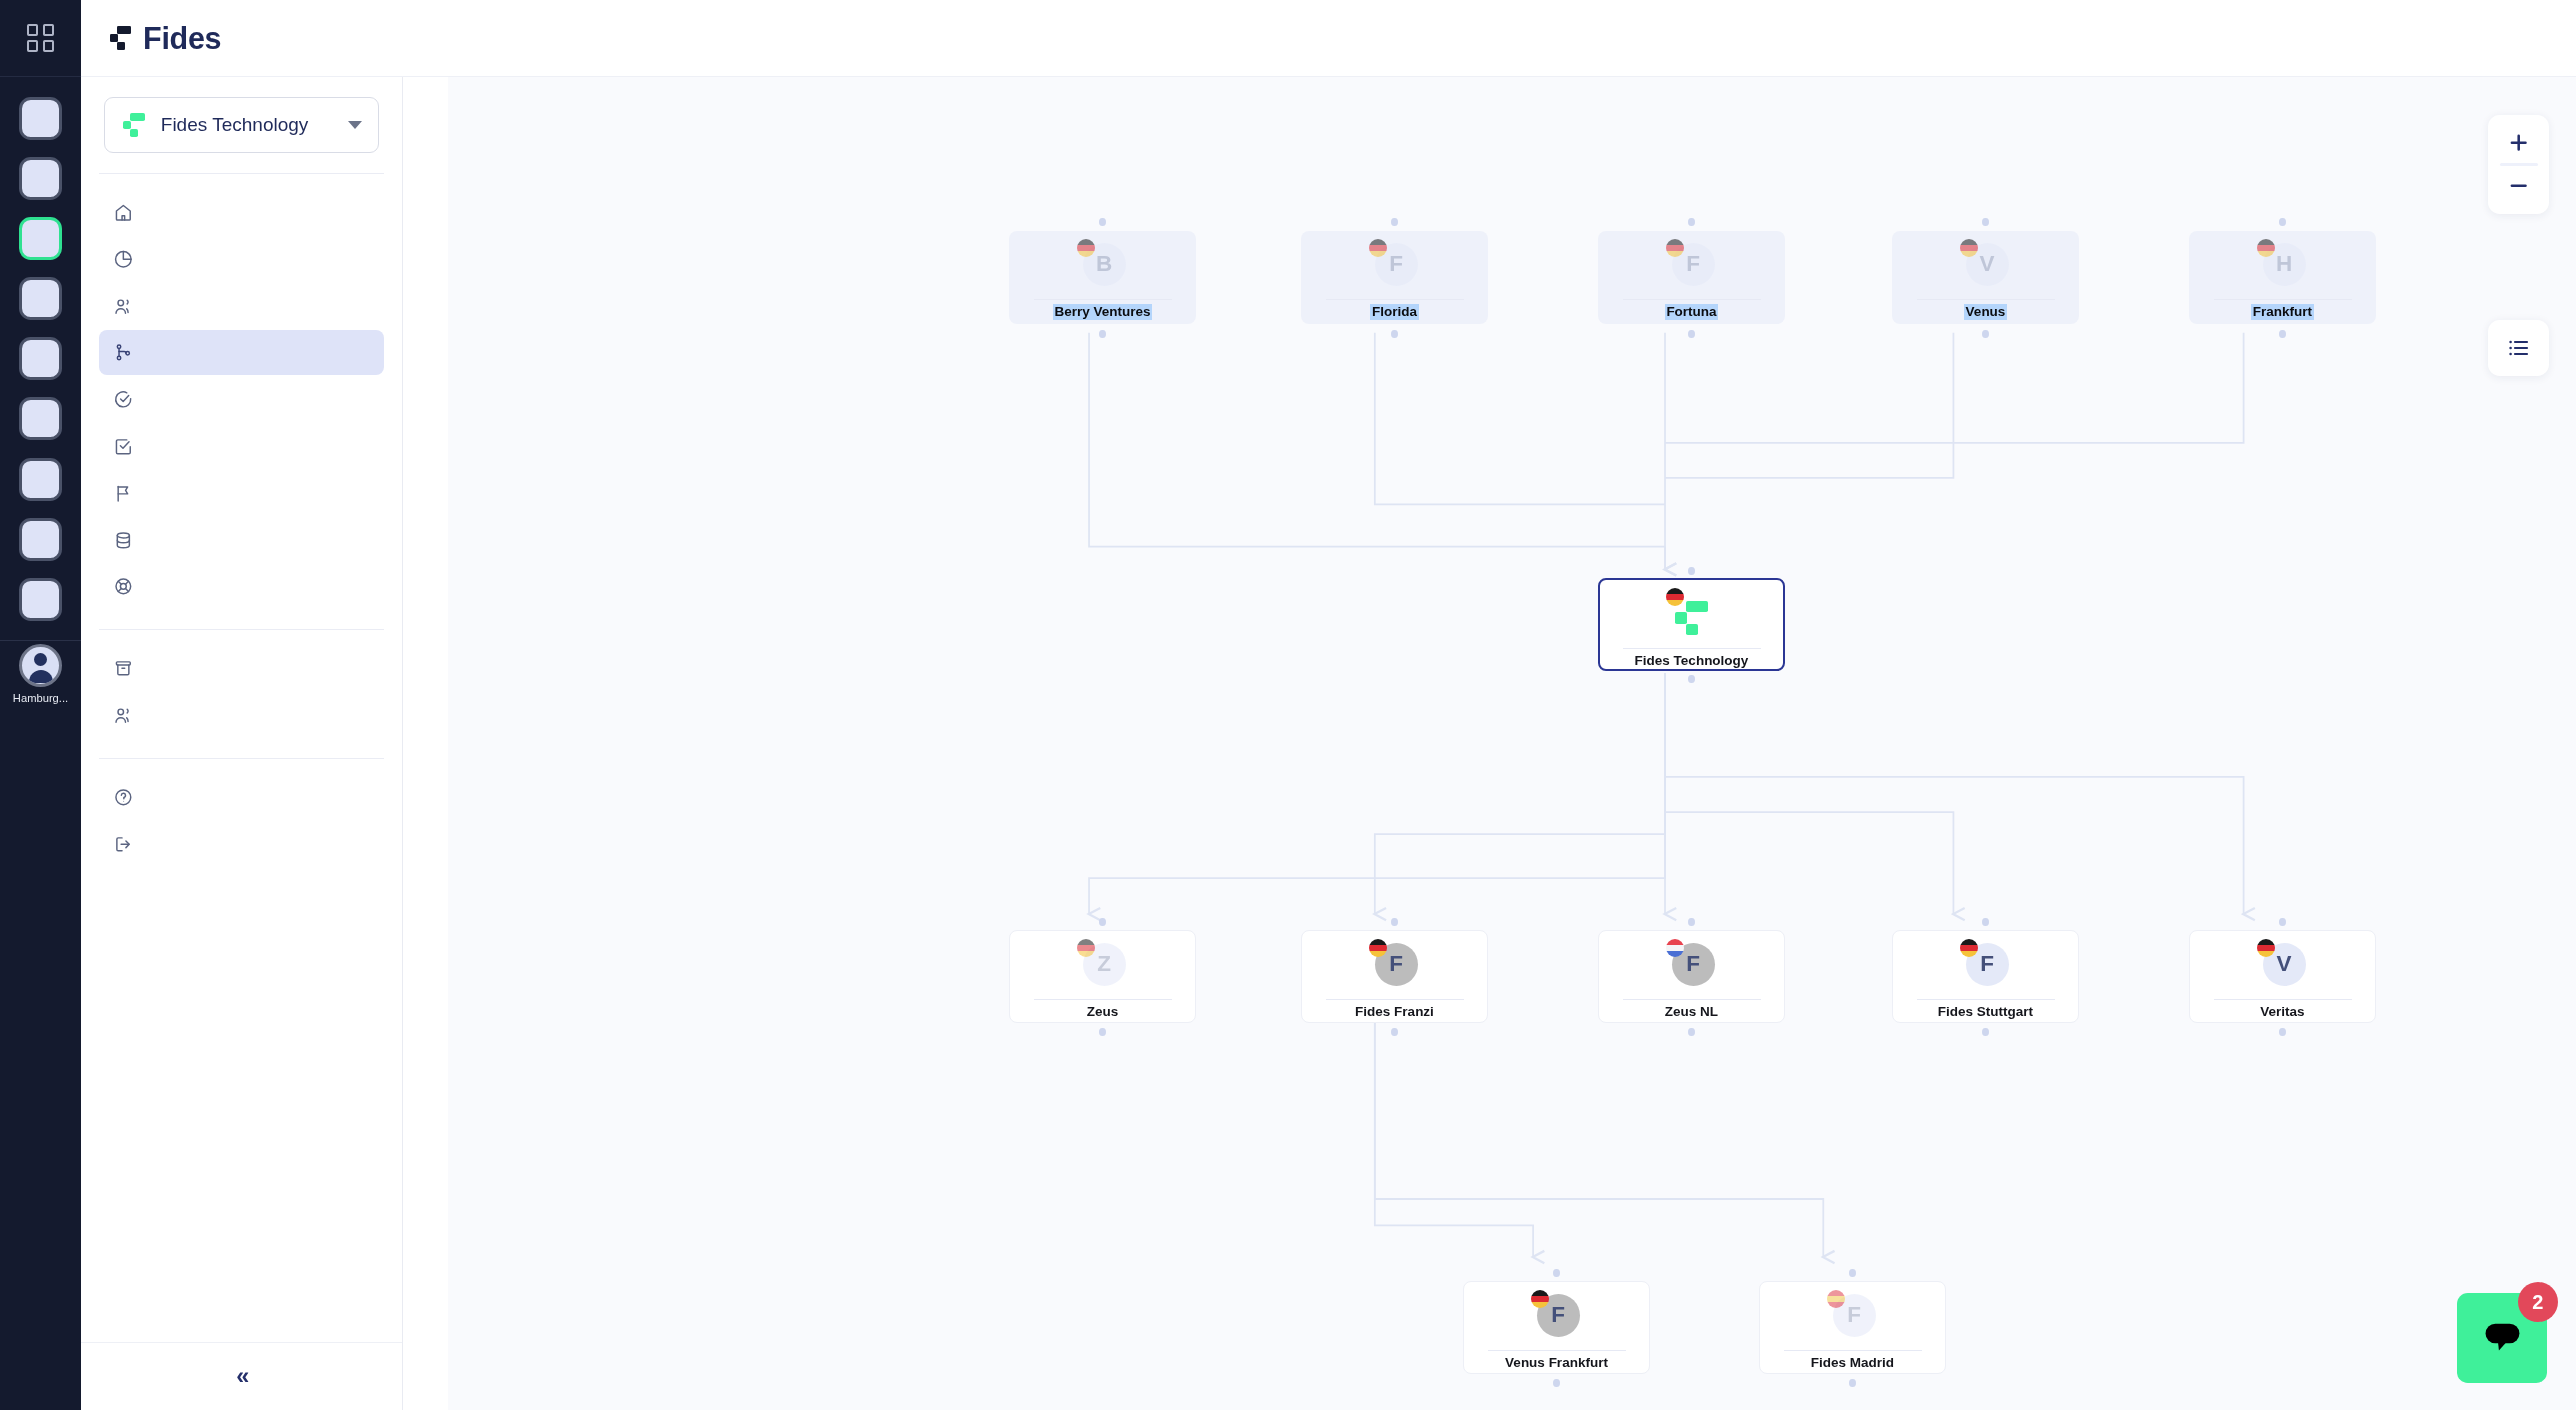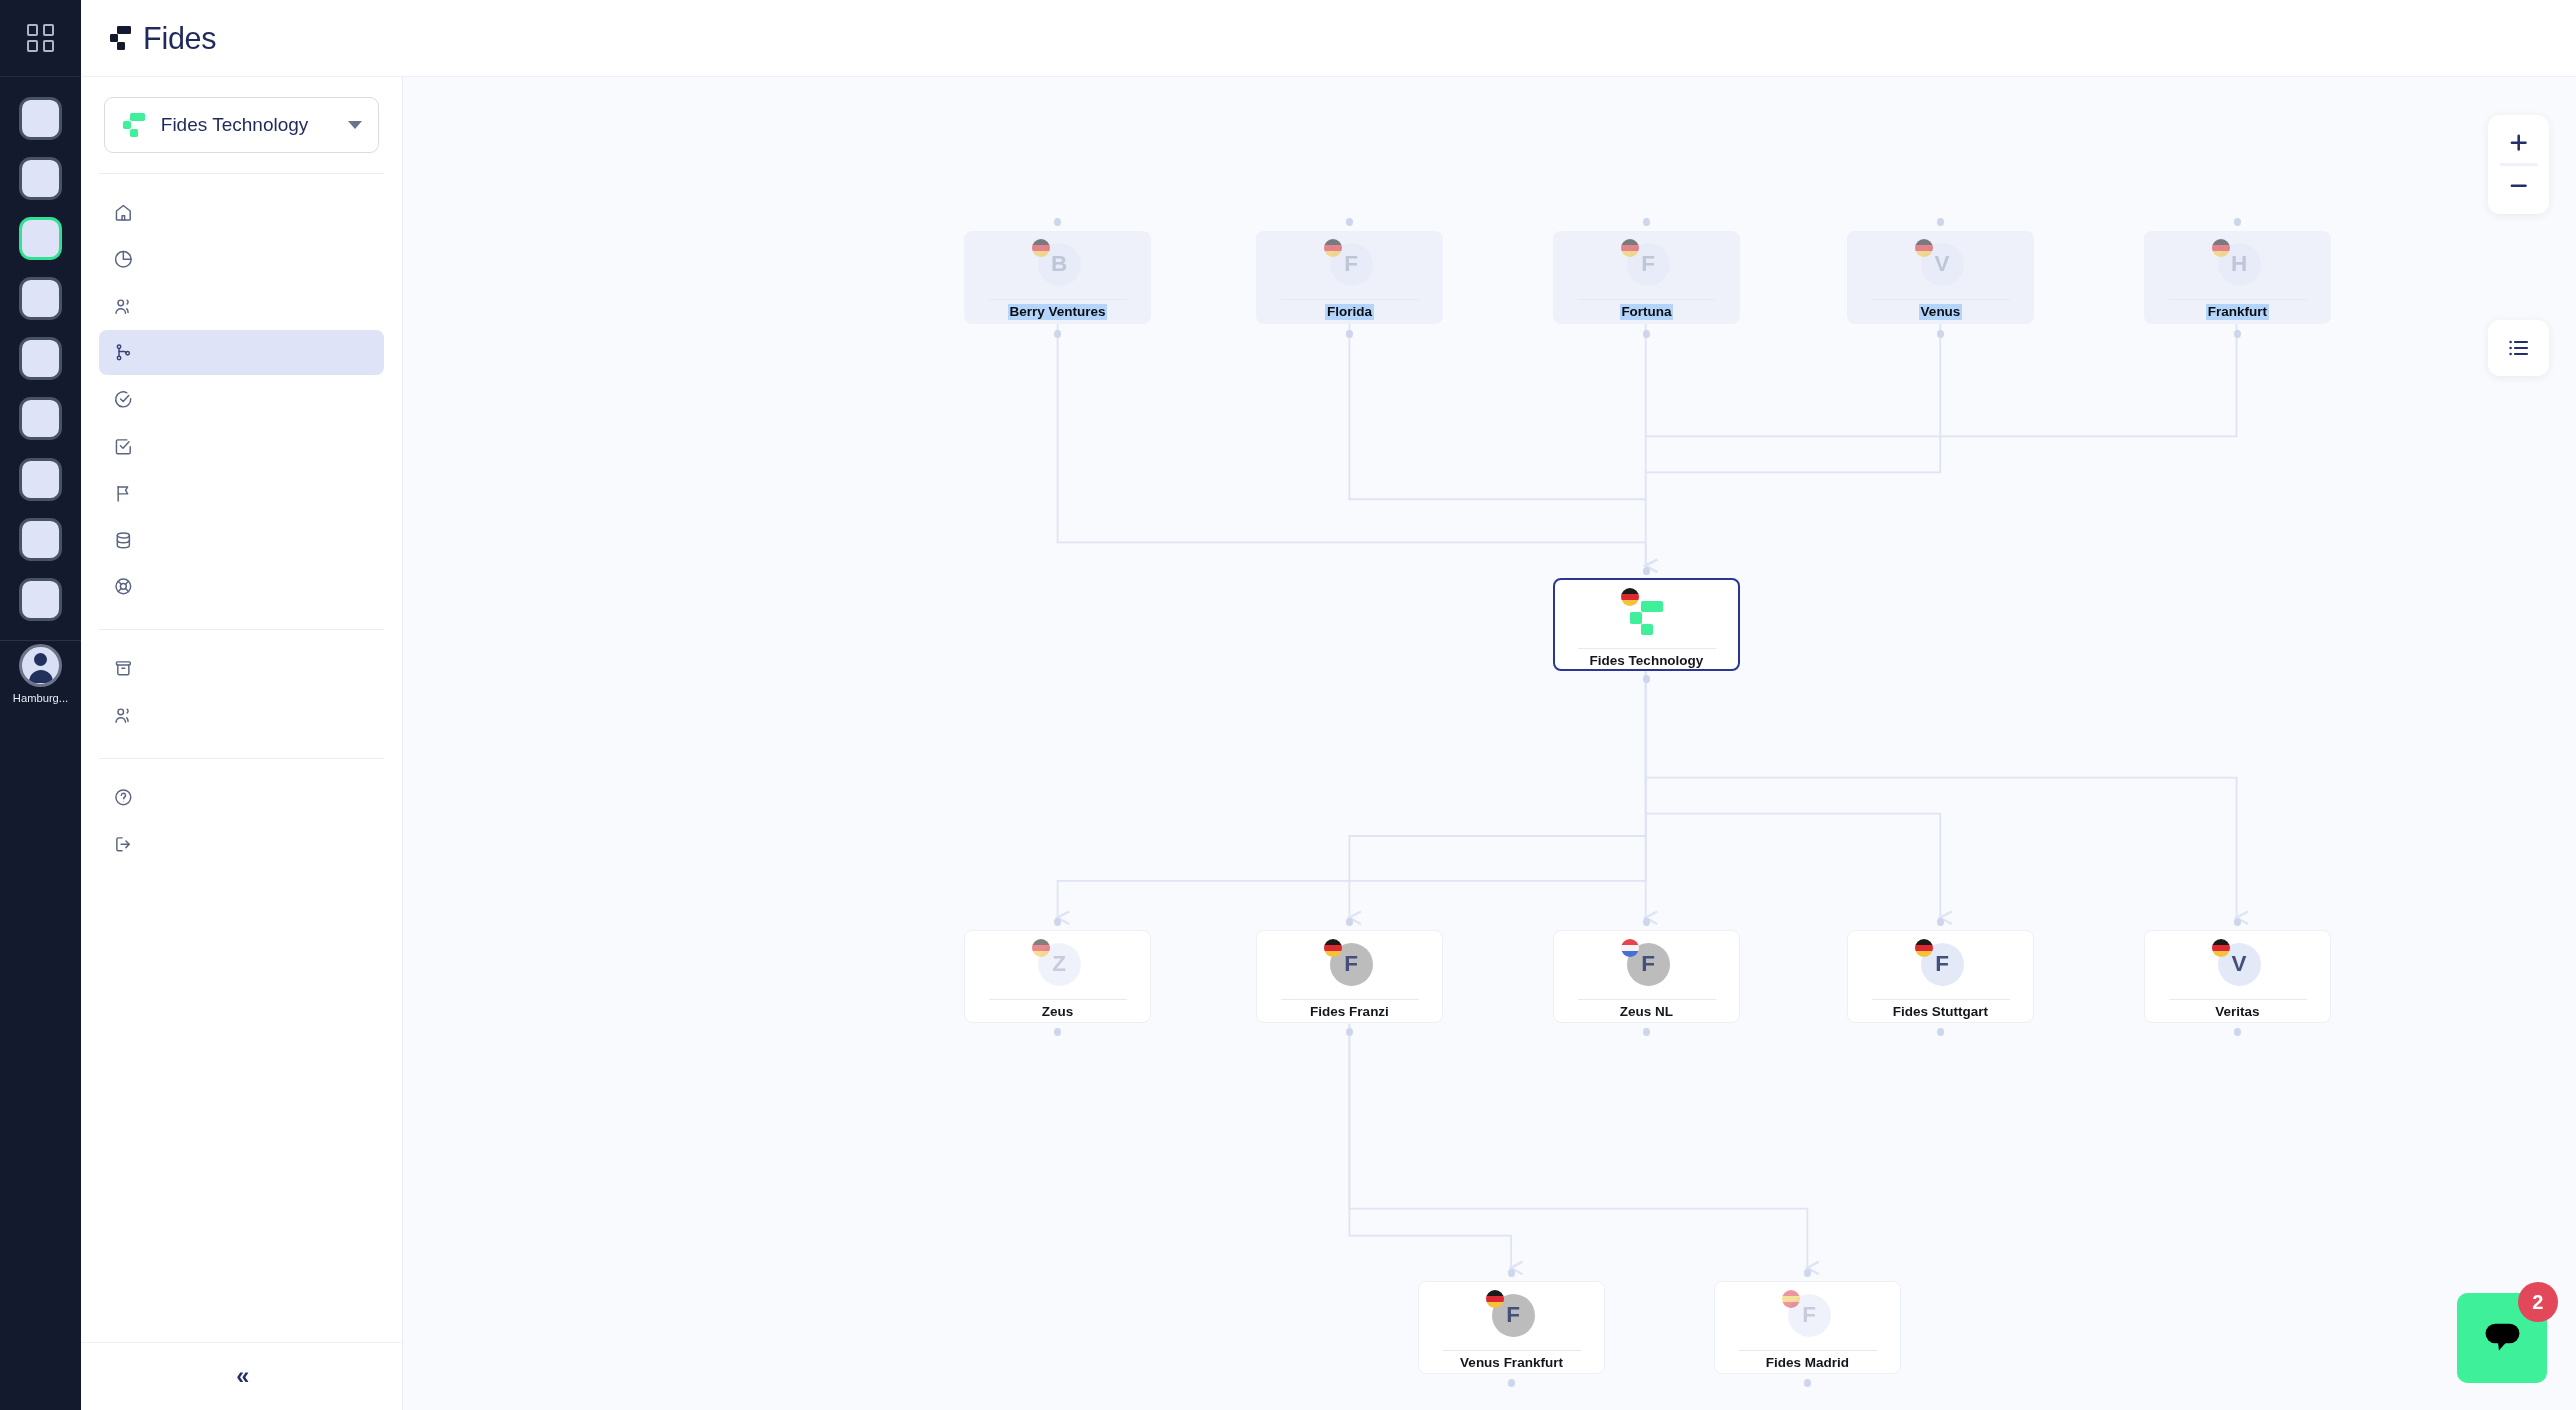--- a/index.html
+++ b/index.html
@@ -45,30 +45,30 @@
   .rail-user-av .body { width: 24px; height: 13.5px; border-radius: 12.6px 12.6px 0 0; background: #22305e; margin-bottom: 0.9px; }
   .rail-user-wrap { position: relative; display: flex; align-items: center; justify-content: center; }
 
   
   .main { flex: 1; display: flex; flex-direction: column; height: 1410px; min-width: 0; }
   .topbar {
     height: 77px; background: #fff; display: flex; align-items: center;
     padding-left: 27px; border-bottom: 0.9px solid #eef0f6; flex: 0 0 77px;
   }
   .brand { display: flex; align-items: center; gap: 11.7px; }
-  .brand-title { font-size: 30.5px; color: #1f2a5a; font-weight: 400; letter-spacing: -0.3px; }
+  .brand-title { font-size: 30.5px; color: #1f2a5a; font-weight: 700; letter-spacing: -0.3px; }
   .logo-dark, .logo-green { position: relative; width: 23.4px; height: 23.4px; }
   .logo-dark i, .logo-green i { position: absolute; display: block; border-radius: 1.3px; }
   .logo-dark i { background: #141a2e; }
   .logo-green i { background: #3ff09a; border-radius: 1.8px; }
   .lg-a { left: 9px; top: 0px; width: 14.4px; height: 8px; }
   .lg-b { left: 1.8px;  top: 8px; width: 8px;  height: 8px; }
   .lg-c { left: 9px; top: 16px; width: 8px; height: 8px; }
 
-  .body-row { flex: 1; display: flex; min-height: 0; }
+  .body-row { flex: 1; display: flex; min-height: 0; gap: 45px; }
 
   
   .sidebar {
     width: 322px; flex: 0 0 322px; background: #fff;
     border-right: 0.9px solid #e9ebf2; display: flex; flex-direction: column;
     position: relative; z-index: 20;
   }
   .company-sel-wrap { padding: 20px 23.4px 0 23.4px; }
   .company-sel {
     display: flex; align-items: center; gap: 16px;

